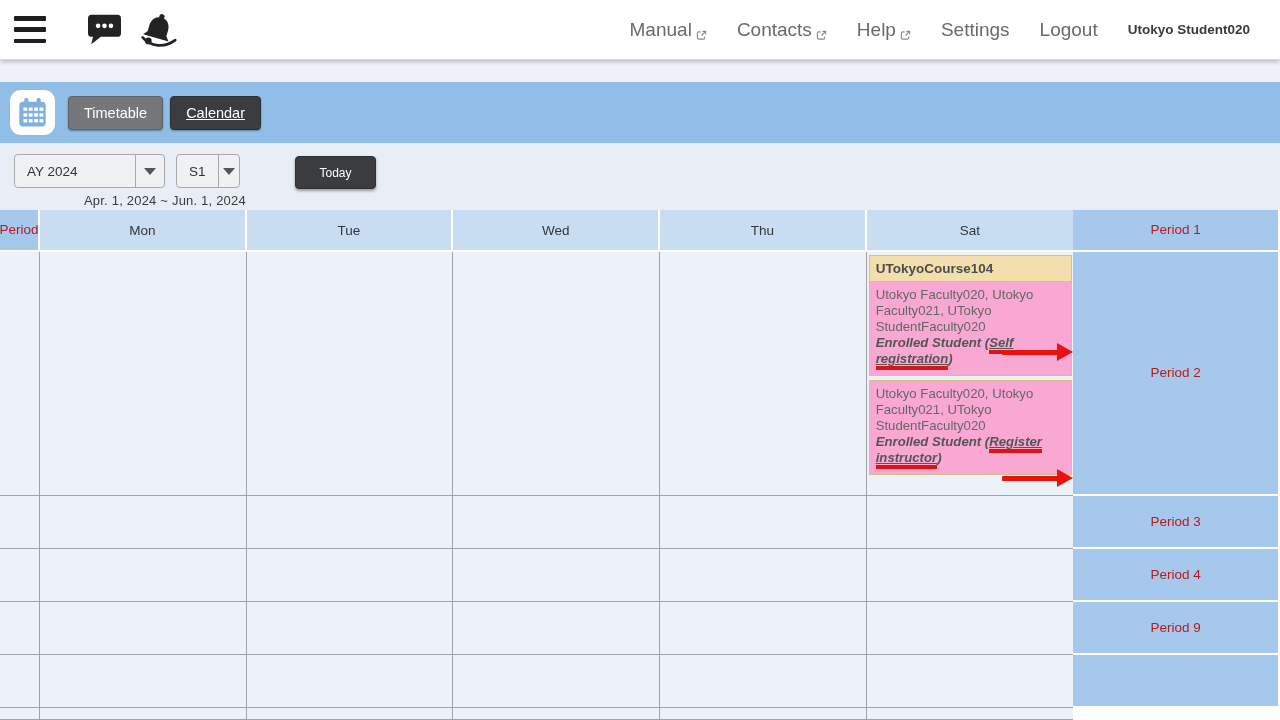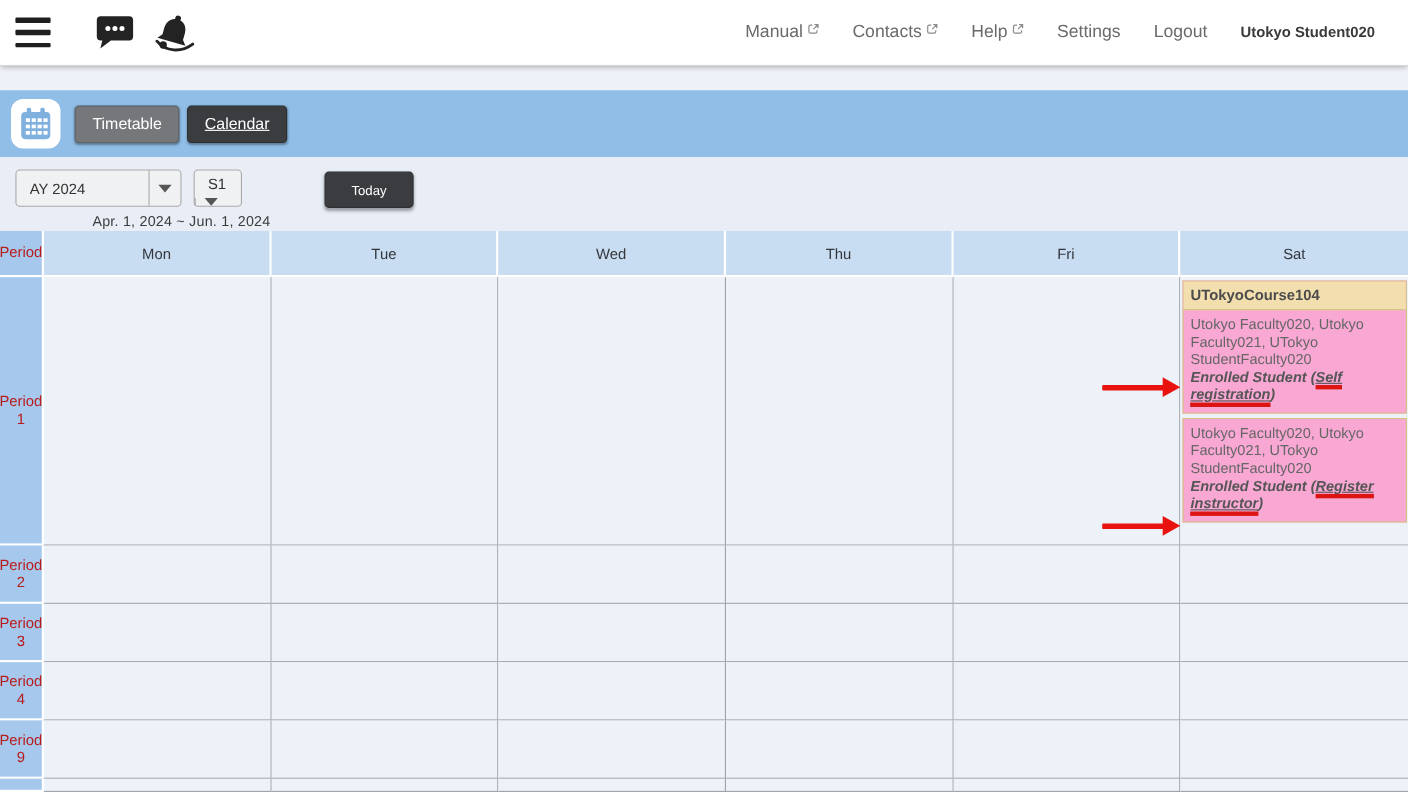--- a/index.html
+++ b/index.html
@@ -8,22 +8,22 @@
 
   
   .top-bar { position:relative; height:60px; background:#fff; display:flex; align-items:center;
              border-bottom:1px solid #d8d8d8; box-shadow:0 3px 4px -1px rgba(0,0,0,.22); z-index:5; }
   .hamburger { width:32px; height:27px; margin-left:14px; display:flex; flex-direction:column;
                justify-content:space-between; cursor:pointer; }
   .hamburger span { display:block; height:4.5px; background:#1f1f1f; border-radius:1px; }
   .icon-btn { margin-left:16px; cursor:pointer; display:flex; align-items:center; }
   .icon-btn.first { margin-left:40px; }
   .top-nav { margin-left:auto; display:flex; align-items:center; gap:30px; padding-right:30px; }
-  .top-nav .nav-item { color:#6a6a6a; font-size:16px; cursor:pointer; display:flex;
-                       align-items:flex-start; gap:4px; }
+  .top-nav .nav-item { color:#6a6a6a; font-size:19px; cursor:pointer; display:flex;
+                       align-items:flex-end; gap:4px; }
   .top-nav .username { color:#3a3a3a; font-weight:bold; font-size:13.5px; }
 
   
   .gap-strip { height:22px; background:#eef2f8; }
   .blue-bar { height:61px; background:#90bee7; display:flex; align-items:center; }
   .app-tile { width:45px; height:45px; margin-left:10px; background:#fff; border-radius:11px;
               display:flex; align-items:center; justify-content:center; }
   .view-btn { margin-left:13px; height:34px; padding:0 15px; border-radius:4px; color:#fff;
               font-size:14.5px; display:flex; align-items:center; cursor:pointer;
               box-shadow:0 1px 2px rgba(0,0,0,.35); }
@@ -33,21 +33,21 @@
   
   .filter-bar { position:relative; height:67px; background:#e9eef6; }
   .select { position:absolute; top:11px; height:34px; background:#f0f1f3; border:1px solid #a9a9a9;
             border-radius:4px; display:flex; align-items:stretch; cursor:pointer;text-align:right; }
   .select .sel-label { display:flex; align-items:center; padding:0 12px; font-size:13.5px; color:#333; flex:1; }
   .select .sel-arrow { width:29px; border-left:1px solid #a9a9a9; display:flex; align-items:center;
                        justify-content:center; }
   .select .sel-arrow i { width:0; height:0; border-left:6px solid transparent;
                          border-right:6px solid transparent; border-top:7px solid #555; }
   .sel-year { left:14px; width:151px; }
-  .sel-term { left:176px; width:44px;flex-direction:column; }
+  .sel-term { left:176px; width:64px; }
   .date-range { position:absolute; left:84px; top:50px; font-size:13px; color:#3c3c3c; letter-spacing:.2px; }
   .today-btn { position:absolute; left:295px; top:13px; width:81px; height:33px; background:#3a3c3f;
                border:1px solid #2e3032; border-radius:4px; color:#fff; font-size:12px;
                display:flex; align-items:center; justify-content:center; cursor:pointer;
                box-shadow:0 2px 3px rgba(0,0,0,.35); }
 
   
   .grid { display:grid; grid-template-columns:40px repeat(6,1fr);
           grid-template-rows:42px 244px 53px 53px 53px 53px 1fr; height:510px; }
   .corner, .pcell { background:#a5c8ec; border-right:2px solid #fff; border-bottom:2px solid #fff;
@@ -186,21 +186,20 @@
   <div class="today-btn">Today</div>
 </div>
 
 <div class="grid">
 
   <div class="corner">Period</div>
   <div class="dhead">Mon</div>
   <div class="dhead">Tue</div>
   <div class="dhead">Wed</div>
   <div class="dhead">Thu</div>
-  <div class="dhead">Fri</div>
   <div class="dhead last">Sat</div>
 
   <div class="pcell">Period 1</div>
   <div class="cell"></div>
   <div class="cell"></div>
   <div class="cell"></div>
   <div class="cell"></div>
   <div class="cell"></div>
   <div class="cell last sat-p1">
 

